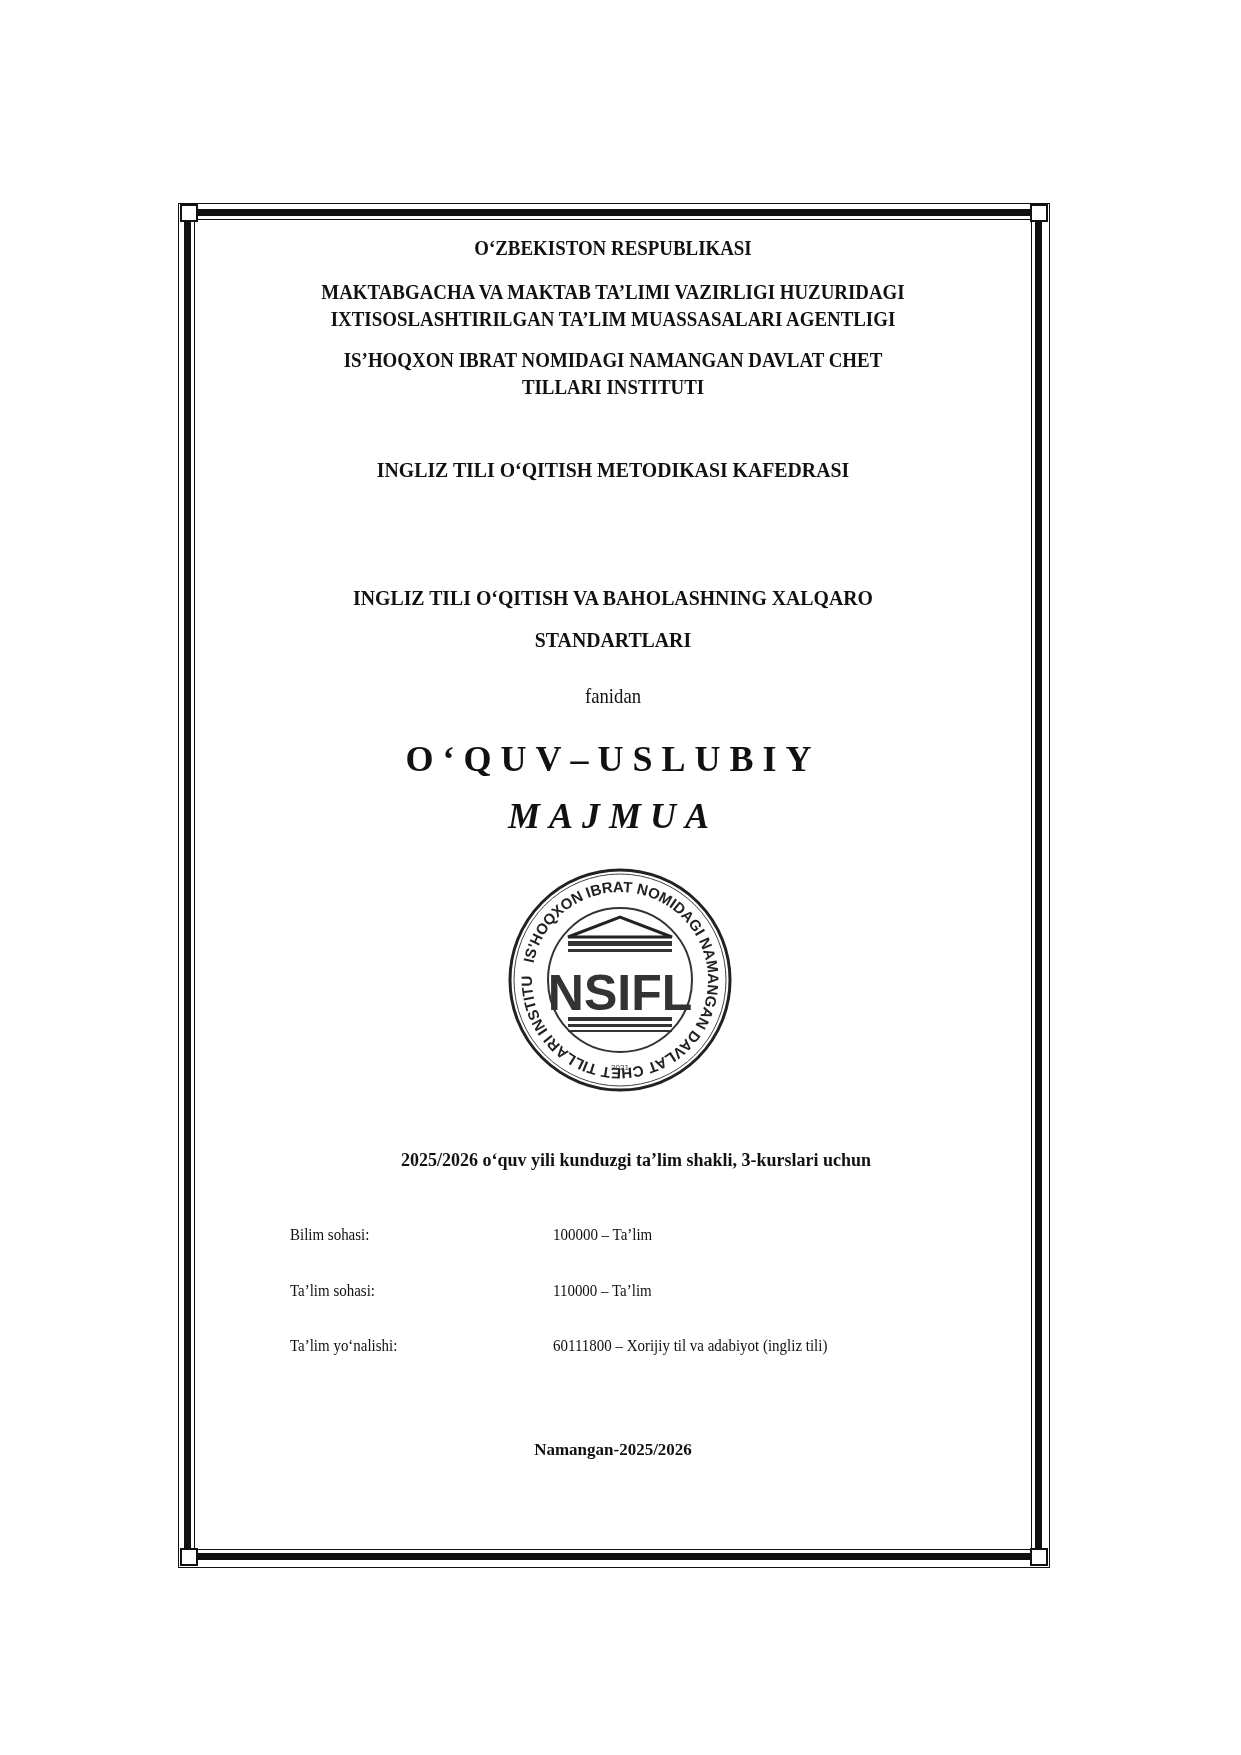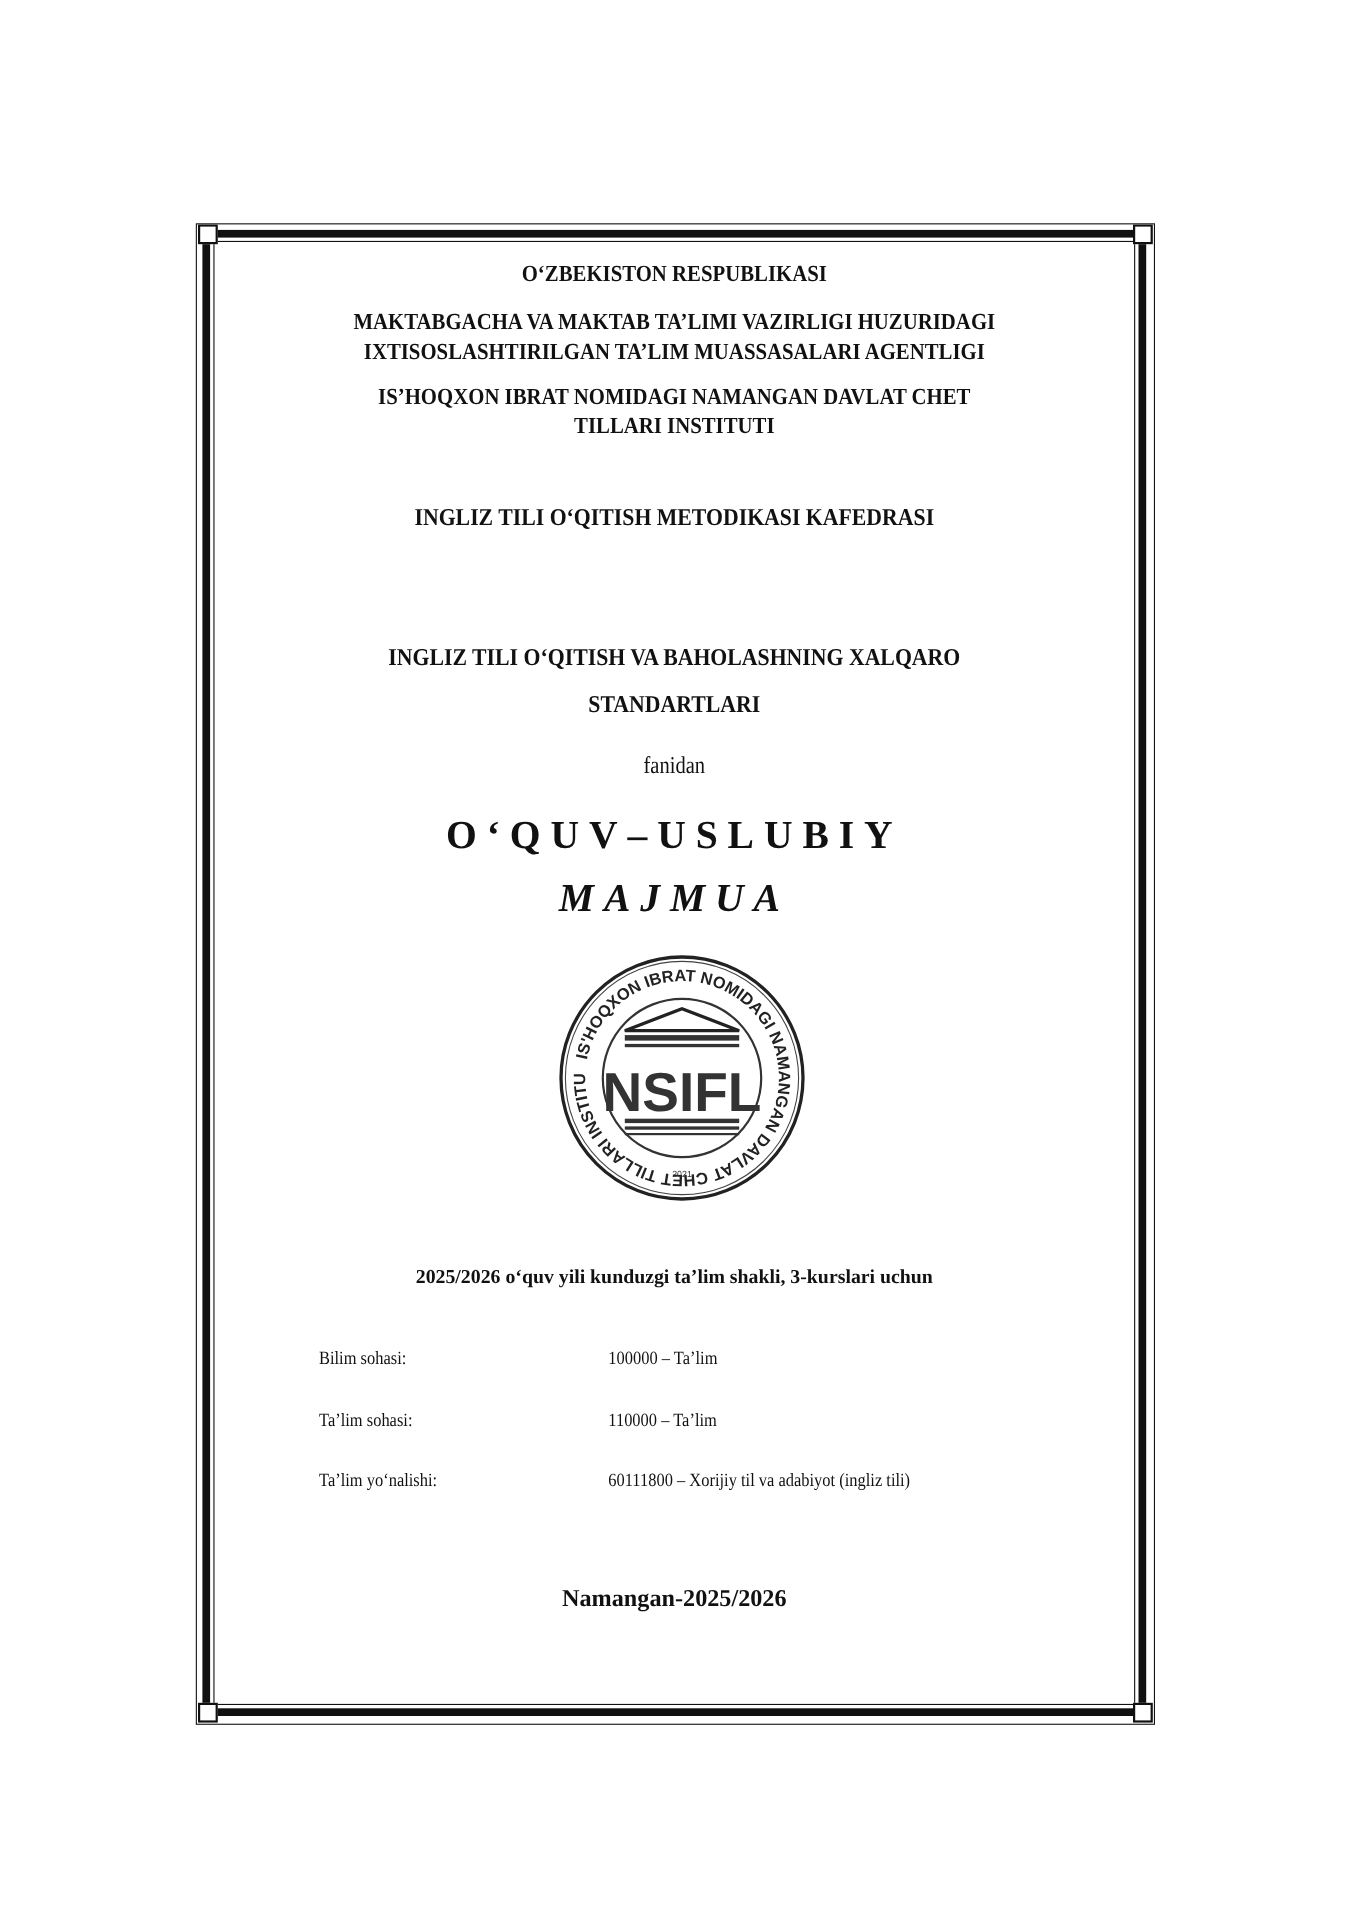--- a/index.html
+++ b/index.html
@@ -20,24 +20,24 @@
     border: 1.5px solid #111; box-sizing: border-box;
   }
   .corner {
     position: absolute; width: 14px; height: 14px; border: 2px solid #111; background: #fff;
   }
   .text { position: absolute; left: 194px; width: 838px; text-align: center; font-weight: bold; }
   .h1 { font-size: 21px; transform: scaleX(0.9); }
   .h2 { font-size: 22px; transform: scaleX(0.9); line-height: 30px; }
   .fanidan { font-weight: normal; font-size: 22px; transform: scaleX(0.85); }
   .big { font-size: 36px; letter-spacing: 9px; }
-  .subline { font-size: 18px; }
+  .subline { font-size: 18px; margin-left: 23px; }
   .info-row { position: absolute; left: 290px; font-size: 17px; font-weight: normal; transform-origin: left; transform: scaleX(0.88); }
   .info-val { position: absolute; left: 553px; font-size: 17px; font-weight: normal; transform-origin: left; transform: scaleX(0.88); }
-  .footer { font-size: 22px; }
+  .footer { font-size: 17px; }
   .seal { position: absolute; left: 505px; top: 865px; width: 230px; height: 230px; }
 </style>
 </head>
 <body>
 
 <div class="frame-outer"></div>
 <div class="frame-thick"></div>
 <div class="frame-inner"></div>
 <div class="corner" style="left:180px;top:204px;"></div>
 <div class="corner" style="left:1030px;top:204px;"></div>

